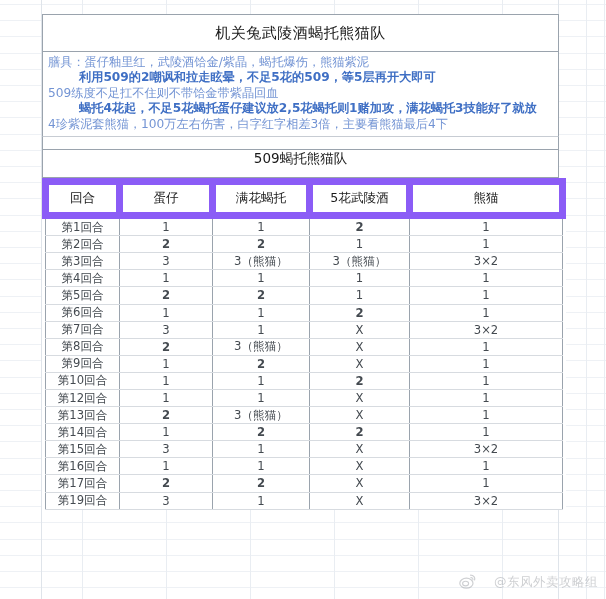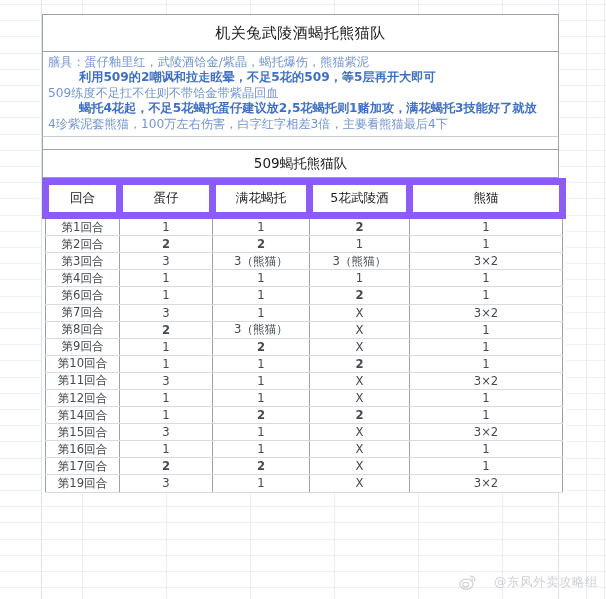--- a/index.html
+++ b/index.html
@@ -84,21 +84,21 @@
     border-right: 1px solid #9aa3ad;
     background: #ffffff;
   }
 
   
   #subtitle-box {
     border: 1px solid #9aa3ad;
     border-top: 1px solid #9aa3ad;
     height: 27px;
     display: flex;
-    align-items: center;
+    align-items: flex-start;
     justify-content: center;
     background: #ffffff;
   }
   #subtitle-text {
     font-size: 13.5px;
     color: #1a1a1a;
   }
 
   
   table#turn-table {
@@ -147,21 +147,21 @@
   td.hl { background: #b2c6e3; color: #39414c; }
   td.bold { font-weight: bold; color: #121212; }
 
   
   #watermark {
     position: absolute;
     right: 8px;
     bottom: 8px;
     z-index: 5;
     display: flex;
-    align-items: center;
+    align-items: flex-start;
     gap: 18px;
     opacity: 0.42;
   }
   #watermark .wm-text {
     font-size: 12.5px;
     color: #8b8f95;
     letter-spacing: 0.5px;
   }
   #watermark svg { display: block; }
 </style>
@@ -234,20 +234,27 @@
           <td class="hl ">3×2</td>
         </tr>
         <tr>
           <td class="round-cell">第4回合</td>
           <td class="">1</td>
           <td class="">1</td>
           <td class="">1</td>
           <td class="">1</td>
         </tr>
         <tr>
+          <td class="round-cell">第5回合</td>
+          <td class="bold">2</td>
+          <td class="bold">2</td>
+          <td class="">1</td>
+          <td class="">1</td>
+        </tr>
+        <tr>
           <td class="round-cell">第6回合</td>
           <td class="">1</td>
           <td class="">1</td>
           <td class="bold">2</td>
           <td class="">1</td>
         </tr>
         <tr>
           <td class="round-cell">第7回合</td>
           <td class="hl ">3</td>
           <td class="">1</td>
@@ -269,30 +276,30 @@
           <td class="">1</td>
         </tr>
         <tr>
           <td class="round-cell">第10回合</td>
           <td class="">1</td>
           <td class="">1</td>
           <td class="bold">2</td>
           <td class="">1</td>
         </tr>
         <tr>
-          <td class="round-cell">第11回合</td>
-          <td class="hl ">3</td>
-          <td class="">1</td>
-          <td class="">X</td>
-          <td class="hl ">3×2</td>
-        </tr>
-        <tr>
           <td class="round-cell">第12回合</td>
           <td class="">1</td>
           <td class="">1</td>
+          <td class="">X</td>
+          <td class="">1</td>
+        </tr>
+        <tr>
+          <td class="round-cell">第13回合</td>
+          <td class="bold">2</td>
+          <td class="hl ">3（熊猫）</td>
           <td class="">X</td>
           <td class="">1</td>
         </tr>
         <tr>
           <td class="round-cell">第14回合</td>
           <td class="">1</td>
           <td class="bold">2</td>
           <td class="bold">2</td>
           <td class="">1</td>
         </tr>

